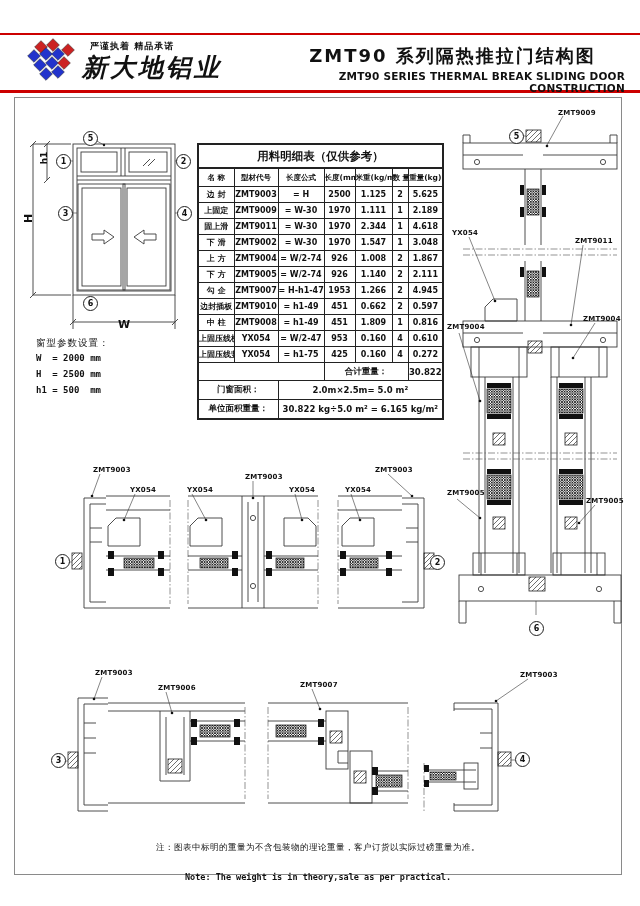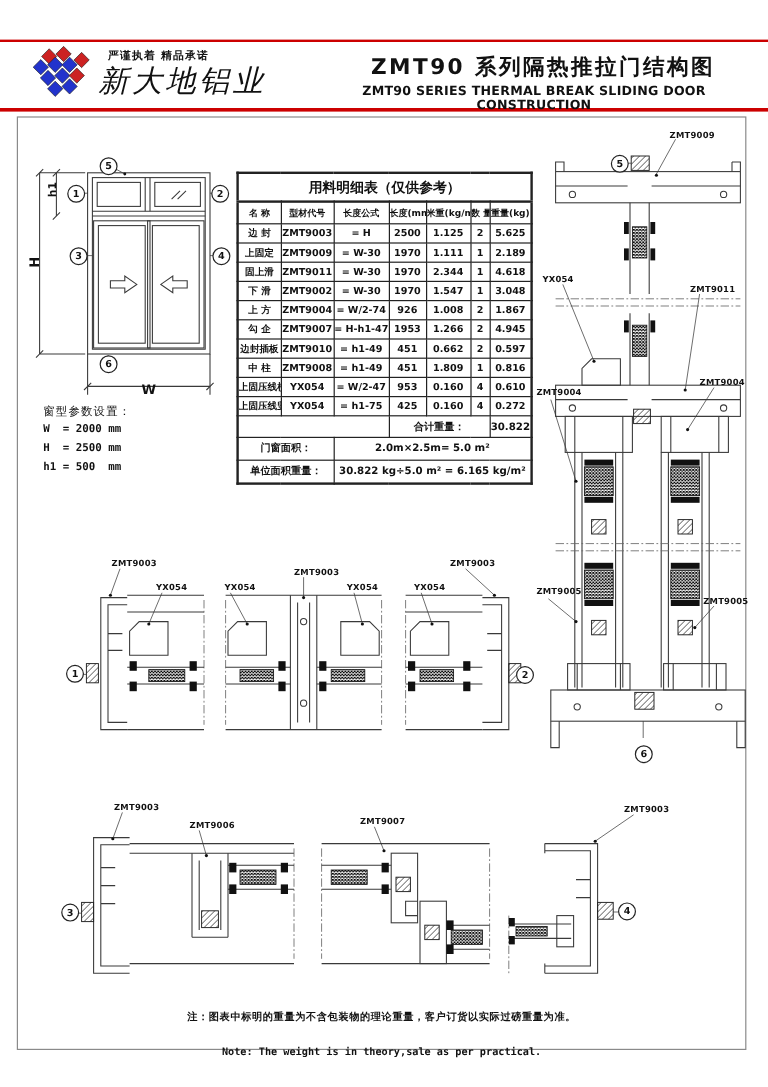--- a/index.html
+++ b/index.html
@@ -4,44 +4,44 @@
 <style>
   html,body{margin:0;padding:0;background:#fff;}
   #page{position:relative;width:640px;height:906px;background:#fff;overflow:hidden;
         font-family:"DejaVu Sans",sans-serif;color:#111;}
   .abs{position:absolute;}
   .rule{position:absolute;left:0;width:640px;background:#c00;}
   #content-border{position:absolute;left:14px;top:97px;width:606px;height:776px;
         border:1px solid #8a8a8a;}
   
   .slogan{font-size:9px;font-weight:700;letter-spacing:1px;}
-  .company{font-size:25px;font-weight:400;font-style:italic;letter-spacing:3px;}
+  .company{font-size:25px;font-weight:700;font-style:italic;letter-spacing:3px;}
   .title-cn{font-size:18px;font-weight:700;letter-spacing:2px;text-align:center;}
-  .title-en{font-size:10.5px;font-weight:700;text-align:center;letter-spacing:.2px;}
+  .title-en{font-size:10.5px;font-weight:700;text-align:right;letter-spacing:.2px;}
   
   .plbl{position:absolute;font:700 7px/8px "DejaVu Sans",sans-serif;color:#111;letter-spacing:.2px;white-space:nowrap;}
   .co{position:absolute;width:13px;height:13px;border:1px solid #222;border-radius:50%;
       background:#fff;font:700 8px/13px "DejaVu Sans",sans-serif;text-align:center;color:#111;}
   .dim{position:absolute;font:700 11px "DejaVu Sans",sans-serif;color:#111;}
   .rot{transform:rotate(-90deg);}
   
   .mat{position:absolute;left:197px;top:143px;width:245px;border-collapse:collapse;
        table-layout:fixed;background:#fff;border:2px solid #222;padding-left:24px;}
   .mat td{border:1px solid #222;font-size:8px;font-weight:700;text-align:center;
        padding:0;height:15px;color:#111;overflow:hidden;white-space:nowrap;}
   .t-title td{font-size:11.5px;height:22px;border-bottom:2px solid #222;}
   .t-head td{font-size:7.5px;height:17px;margin-top:44px;}
   .t-sum td{height:17px;font-size:8.5px;}
   .t-area td{height:18px;font-size:8.5px;}
   
   .params-title{font-size:9.5px;font-weight:400;letter-spacing:1px;}
   .params-row{font:700 9px/16px "DejaVu Sans Mono",monospace;white-space:pre;}
   
   #footer{position:absolute;left:15px;top:842px;width:606px;text-align:center;}
-  .note-cn{font-size:8.5px;font-weight:700;letter-spacing:.5px;}
+  .note-cn{font-size:8.5px;font-weight:400;letter-spacing:.5px;}
   .note-en{font:600 8.5px "DejaVu Sans Mono",monospace;margin-top:18px;}
   svg.draw{position:absolute;}
   svg.draw .ln{stroke:#3a3a3a;stroke-width:.9;fill:none;}
   svg.draw .dd{stroke:#666;stroke-width:.7;fill:none;stroke-dasharray:7 2 1.5 2;}
   svg.draw .ldr{stroke:#333;stroke-width:.6;fill:none;}
   svg.draw .dot{fill:#111;stroke:none;}
   svg.draw .bf{fill:#111;stroke:none;}
 </style>
 </head>
 <body>
@@ -193,20 +193,29 @@
         <tr class="t-row">
           <td>上 方</td>
           <td>ZMT9004</td>
           <td>= W/2-74</td>
           <td>926</td>
           <td>1.008</td>
           <td>2</td>
           <td>1.867</td>
         </tr>
 
+        <tr class="t-row">
+          <td>下 方</td>
+          <td>ZMT9005</td>
+          <td>= W/2-74</td>
+          <td>926</td>
+          <td>1.140</td>
+          <td>2</td>
+          <td>2.111</td>
+        </tr>
 
 
         <tr class="t-row">
           <td>勾 企</td>
           <td>ZMT9007</td>
           <td>= H-h1-47</td>
           <td>1953</td>
           <td>1.266</td>
           <td>2</td>
           <td>4.945</td>

